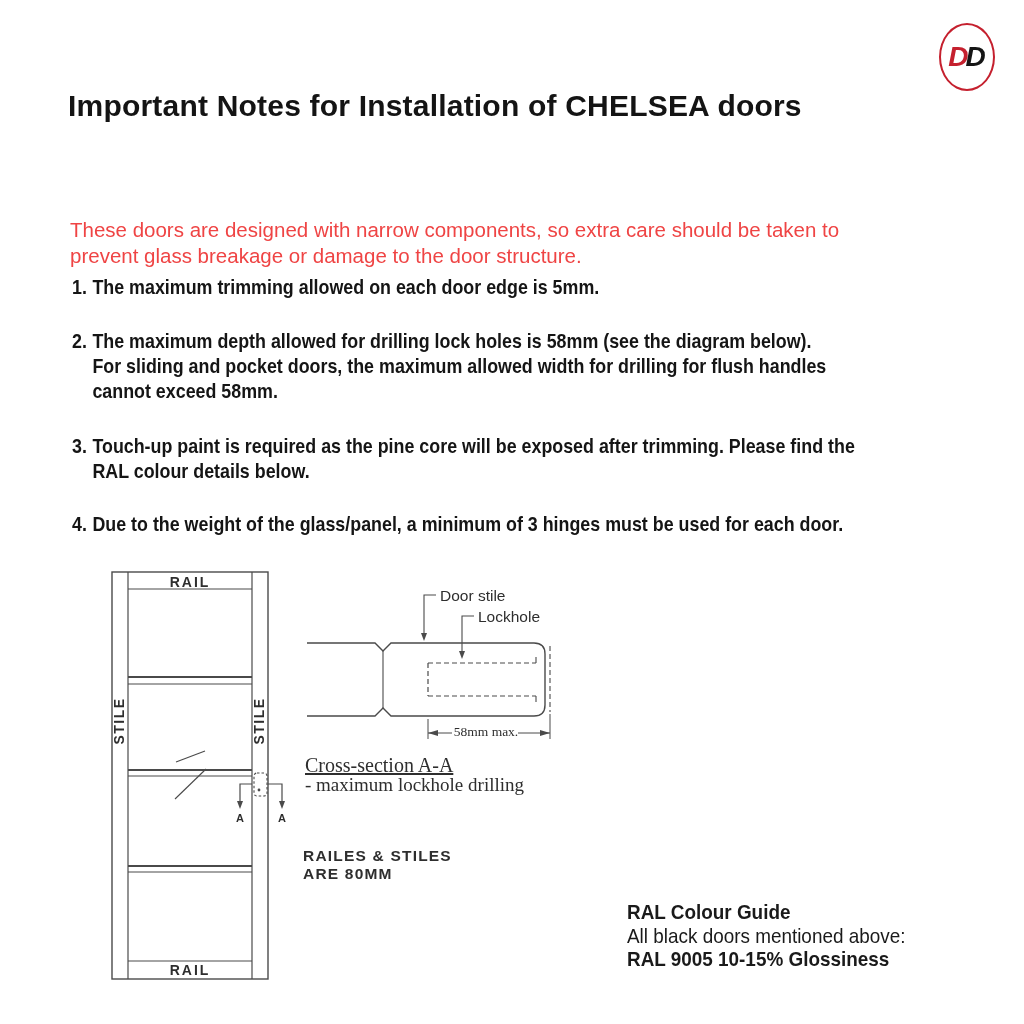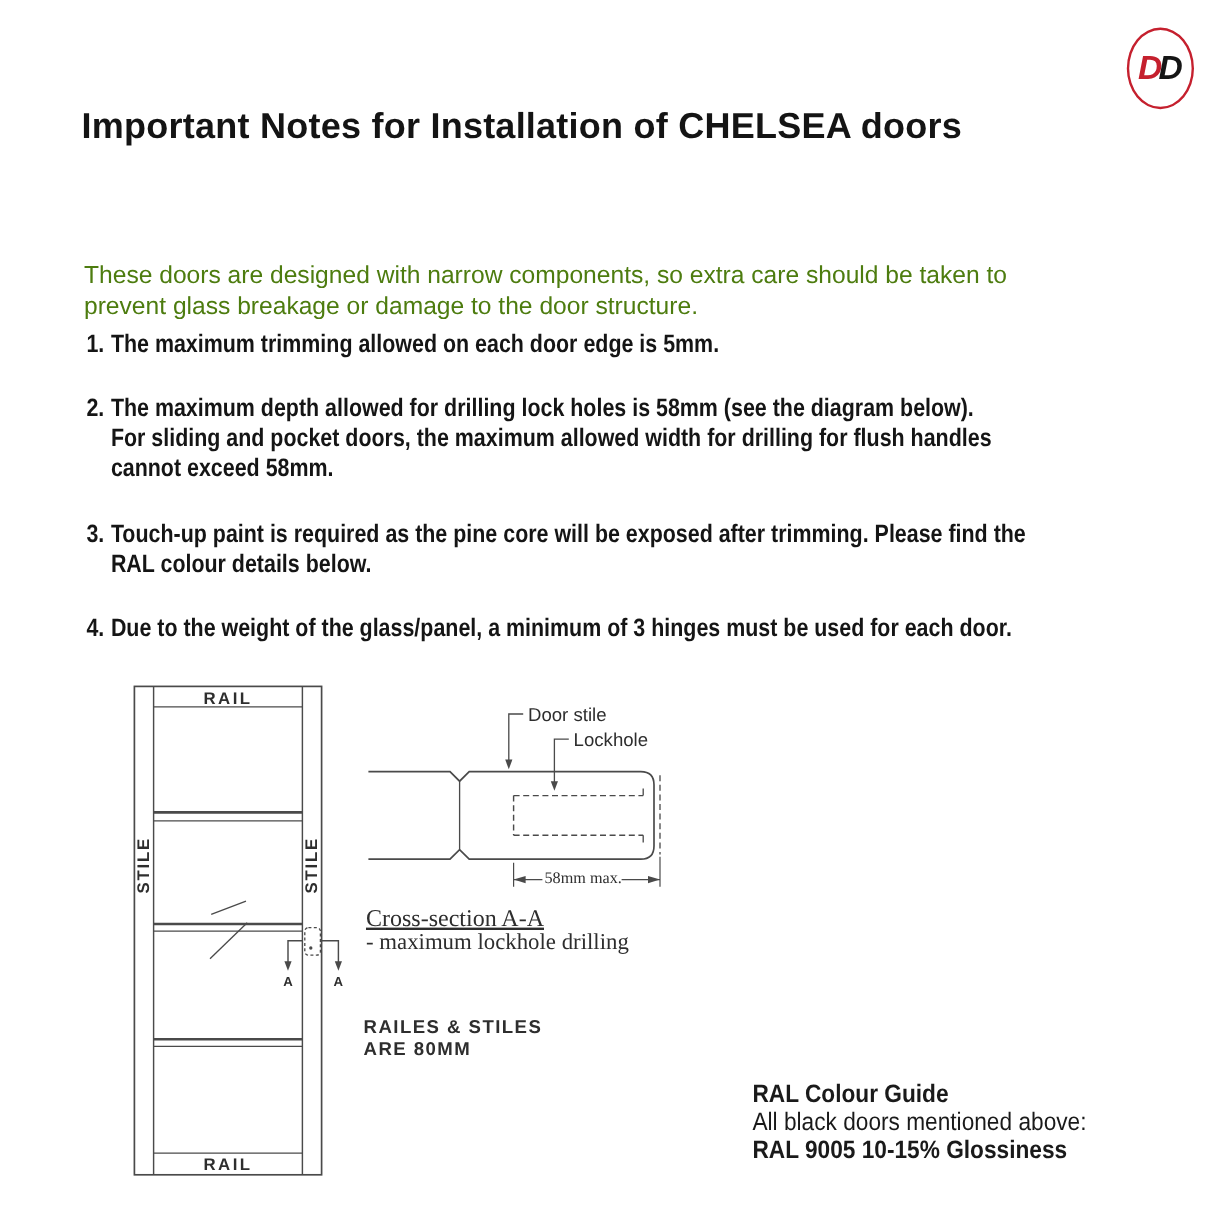--- a/index.html
+++ b/index.html
@@ -14,21 +14,21 @@
   .logo{
     position:absolute;left:939px;top:23px;width:52px;height:64px;
     border:2.5px solid #c5202e;border-radius:50%;
     display:flex;align-items:center;justify-content:center;
   }
   .logo .d{font-weight:800;font-style:italic;font-size:28px;line-height:1;}
   .logo .d1{color:#c5202e;}
   .logo .d2{color:#151515;margin-left:-3px;}
   .intro{
     position:absolute;left:70px;top:196px;font-size:20.5px;line-height:26px;
-    white-space:pre-line;color:#4d7c0f;
+    white-space:pre-line;color:#ef4444;
   }
   .note{
     position:absolute;left:72px;display:flex;font-size:21px;font-weight:700;
     line-height:25px;color:#151515;transform:scaleX(0.85);transform-origin:0 0;
     white-space:nowrap;
   }
   .note .num{width:24px;flex:none;}
   .note .txt{white-space:pre-line;}
   .n1{top:274px}.n2{top:328px}.n3{top:433px}.n4{top:511px}
   .diagram{position:absolute;left:88px;top:555px;}

